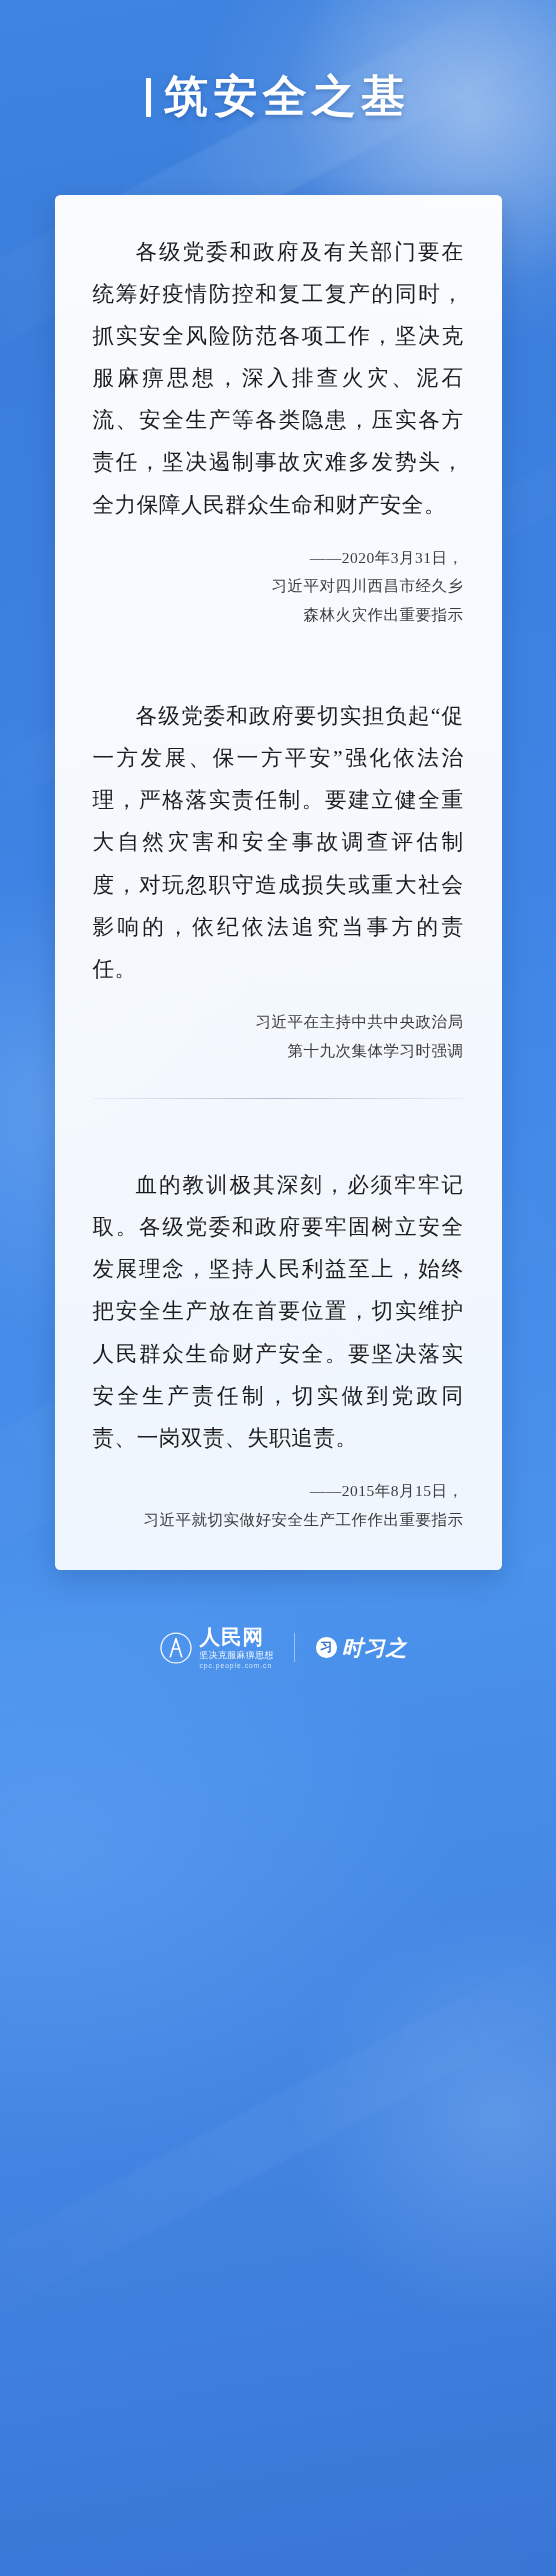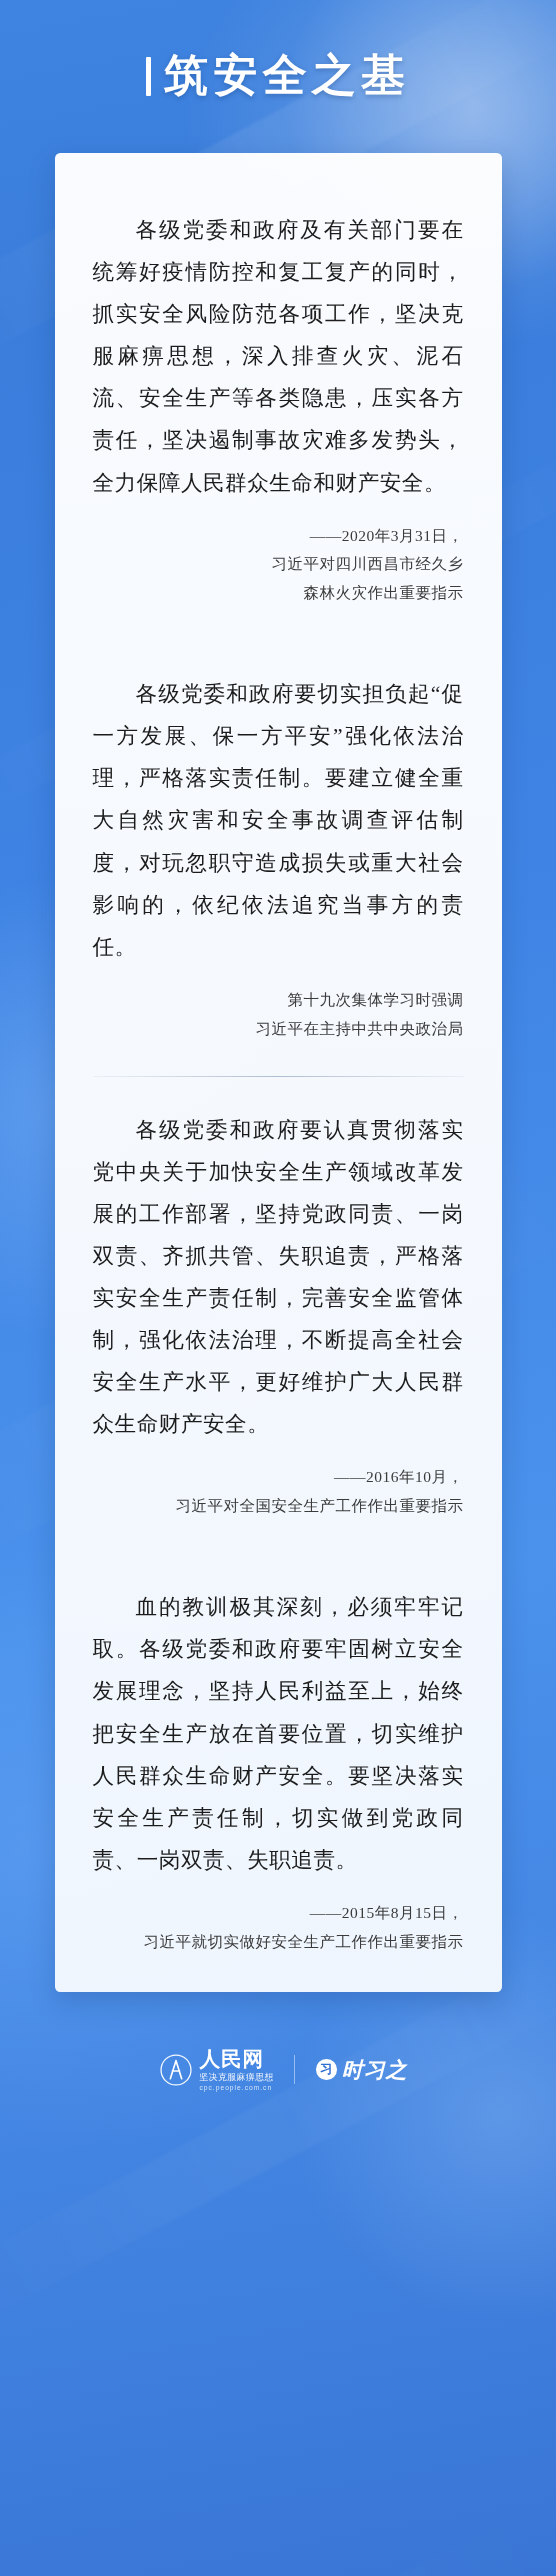--- a/index.html
+++ b/index.html
@@ -40,21 +40,21 @@
     border-radius: 50%;
     pointer-events: none;
   }
   .g1 { width: 392px; height: 392px; right: -113px; top: -93px; background: radial-gradient(circle, rgba(255,255,255,0.30), rgba(255,255,255,0) 68%); }
   .g2 { width: 464px; height: 464px; left: -175px; top: 876px; background: radial-gradient(circle, rgba(160,205,255,0.28), rgba(160,205,255,0) 70%); }
   .g3 { width: 422px; height: 422px; right: -155px; top: 1906px; background: radial-gradient(circle, rgba(190,220,255,0.22), rgba(190,220,255,0) 70%); }
 
   
   .header {
     position: relative;
-    height: 153px;
+    height: 195px;
     display: flex;
     align-items: center;
     justify-content: center;
   }
   .title-wrap {
     position: relative;
     display: inline-block;
     padding-left: 18.5px;
   }
   .title-bar {
@@ -77,21 +77,21 @@
   }
 
   
   .card {
     position: relative;
     width: 447px;
     margin: 0 auto;
     background: linear-gradient(180deg, rgba(255,255,255,0.97) 0%, rgba(253,254,255,0.96) 45%, rgba(248,251,255,0.95) 100%);
     border-radius: 5.2px;
     box-shadow: 0 9.3px 26px rgba(18,52,110,0.22);
-    padding: 56px 38px 36px 38px;
+    padding: 36px 38px 36px 38px;
   }
 
   .quote-block { position: relative; }
   .quote-text {
     font-family: "Liberation Serif", serif;
     font-size: 21.6px;
     line-height: 1.95;
     color: #1c1c1c;
     text-align: justify;
     text-justify: inter-ideograph;
@@ -221,34 +221,27 @@
         <div class="attrib-line">习近平对四川西昌市经久乡</div>
         <div class="attrib-line">森林火灾作出重要指示</div>
       </div>
     </div>
 
     <div class="divider"></div>
 
     <div class="quote-block">
       <div class="quote-text">各级党委和政府要切实担负起“促一方发展、保一方平安”强化依法治理，严格落实责任制。要建立健全重大自然灾害和安全事故调查评估制度，对玩忽职守造成损失或重大社会影响的，依纪依法追究当事方的责任。</div>
       <div class="attrib">
+        <div class="attrib-line">习近平在主持中共中央政治局</div>
         <div class="attrib-line">第十九次集体学习时强调</div>
-        <div class="attrib-line">习近平在主持中共中央政治局</div>
       </div>
     </div>
 
     <div class="divider"></div>
 
-    <div class="quote-block">
-      <div class="quote-text">各级党委和政府要认真贯彻落实党中央关于加快安全生产领域改革发展的工作部署，坚持党政同责、一岗双责、齐抓共管、失职追责，严格落实安全生产责任制，完善安全监管体制，强化依法治理，不断提高全社会安全生产水平，更好维护广大人民群众生命财产安全。</div>
-      <div class="attrib">
-        <div class="attrib-line">——2016年10月，</div>
-        <div class="attrib-line">习近平对全国安全生产工作作出重要指示</div>
-      </div>
-    </div>
 
     <div class="divider"></div>
 
     <div class="quote-block">
       <div class="quote-text">血的教训极其深刻，必须牢牢记取。各级党委和政府要牢固树立安全发展理念，坚持人民利益至上，始终把安全生产放在首要位置，切实维护人民群众生命财产安全。要坚决落实安全生产责任制，切实做到党政同责、一岗双责、失职追责。</div>
       <div class="attrib">
         <div class="attrib-line">——2015年8月15日，</div>
         <div class="attrib-line">习近平就切实做好安全生产工作作出重要指示</div>
       </div>
     </div>

